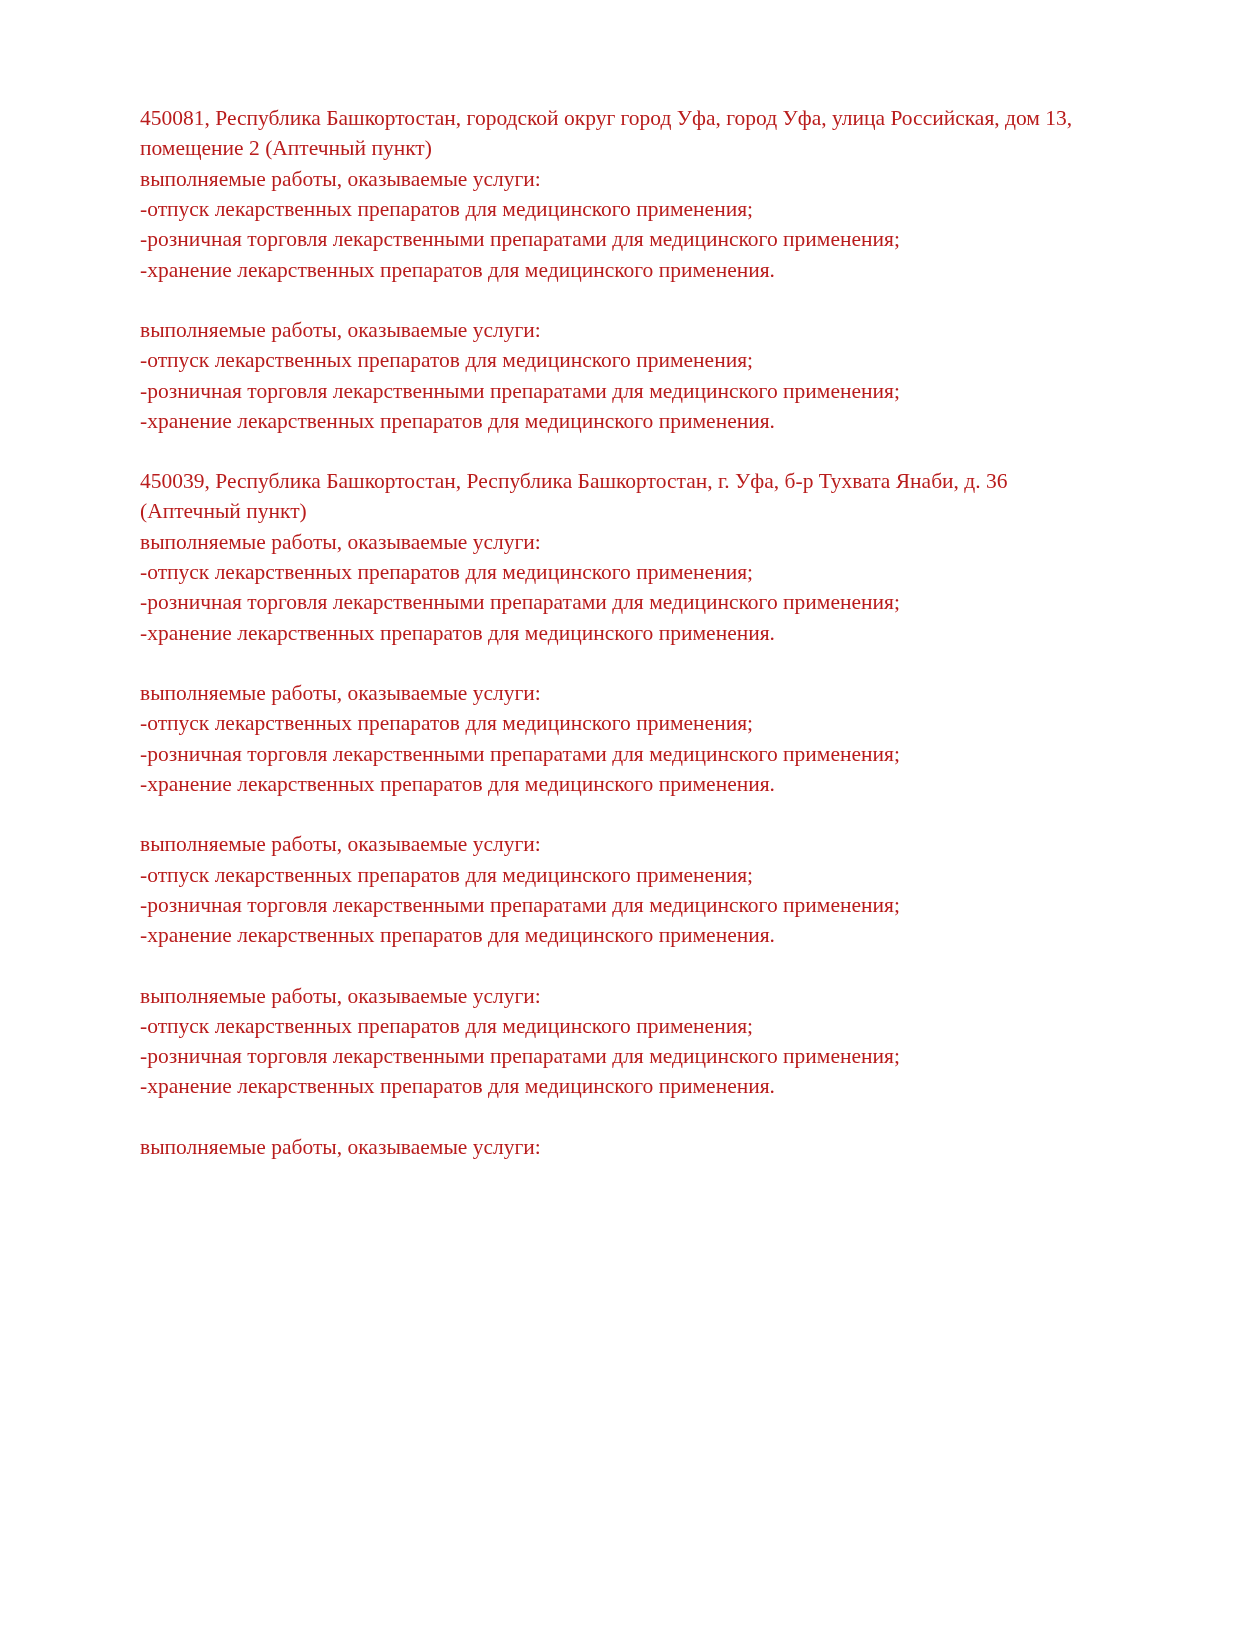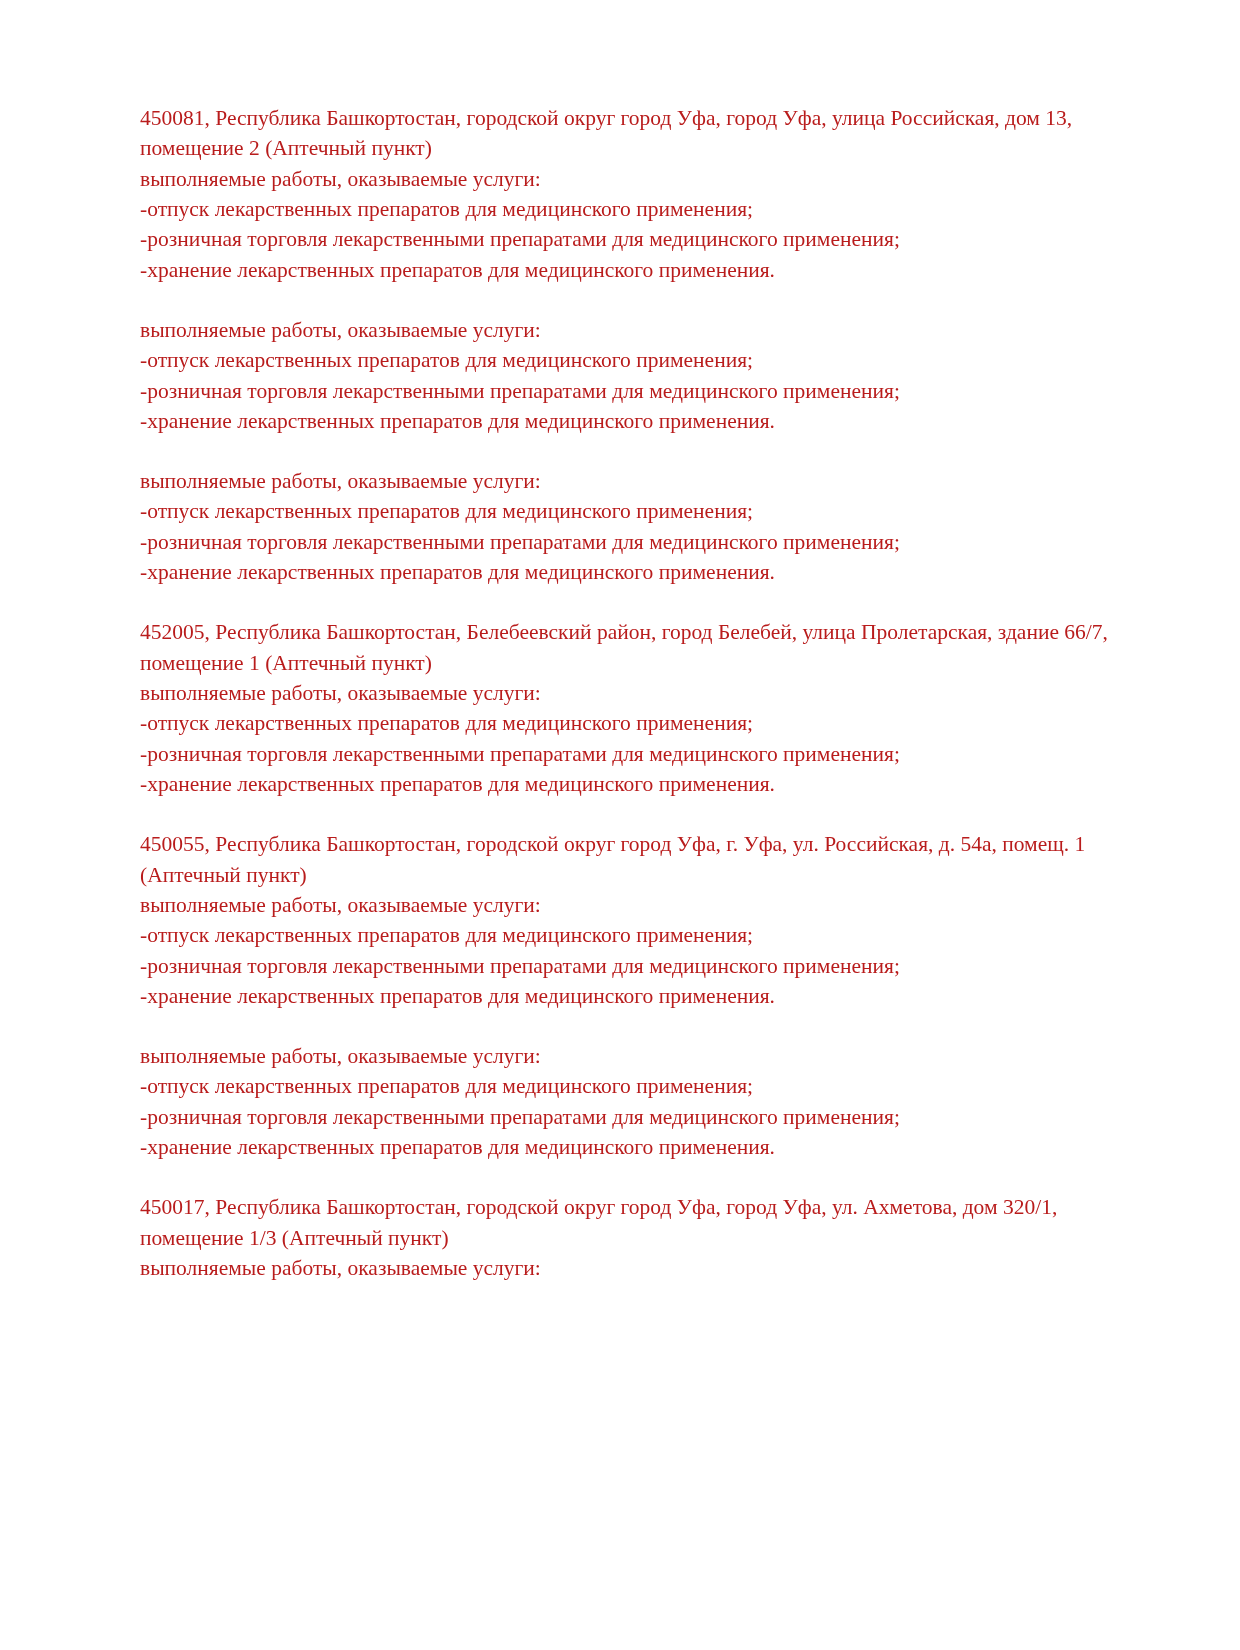--- a/index.html
+++ b/index.html
@@ -56,48 +56,46 @@
     </div>
 
     <div class="entry">
       <p class="svc-head">выполняемые работы, оказываемые услуги:</p>
       <p class="svc-item">-отпуск лекарственных препаратов для медицинского применения;</p>
       <p class="svc-item">-розничная торговля лекарственными препаратами для медицинского применения;</p>
       <p class="svc-item">-хранение лекарственных препаратов для медицинского применения.</p>
     </div>
 
     <div class="entry">
-      <p class="svc-head">выполняемые работы, оказываемые услуги:</p>
-      <p class="svc-item">-отпуск лекарственных препаратов для медицинского применения;</p>
-      <p class="svc-item">-розничная торговля лекарственными препаратами для медицинского применения;</p>
-      <p class="svc-item">-хранение лекарственных препаратов для медицинского применения.</p>
-    </div>
-
-    <div class="entry">
-      <p class="addr">452005, Республика Башкортостан, Белебеевский район, город Белебей, улица Пролетарская, здание 66/7, помещение 1 (Аптечный пункт)</p>
-      <p class="svc-head">выполняемые работы, оказываемые услуги:</p>
-      <p class="svc-item">-отпуск лекарственных препаратов для медицинского применения;</p>
-      <p class="svc-item">-розничная торговля лекарственными препаратами для медицинского применения;</p>
-      <p class="svc-item">-хранение лекарственных препаратов для медицинского применения.</p>
-    </div>
-
-    <div class="entry">
-      <p class="addr">450055, Республика Башкортостан, городской округ город Уфа, г. Уфа, ул. Российская, д. 54а, помещ. 1 (Аптечный пункт)</p>
+      <p class="addr">450039, Республика Башкортостан, Республика Башкортостан, г. Уфа, б-р Тухвата Янаби, д. 36 (Аптечный пункт)</p>
       <p class="svc-head">выполняемые работы, оказываемые услуги:</p>
       <p class="svc-item">-отпуск лекарственных препаратов для медицинского применения;</p>
       <p class="svc-item">-розничная торговля лекарственными препаратами для медицинского применения;</p>
       <p class="svc-item">-хранение лекарственных препаратов для медицинского применения.</p>
     </div>
 
     <div class="entry">
       <p class="svc-head">выполняемые работы, оказываемые услуги:</p>
       <p class="svc-item">-отпуск лекарственных препаратов для медицинского применения;</p>
       <p class="svc-item">-розничная торговля лекарственными препаратами для медицинского применения;</p>
       <p class="svc-item">-хранение лекарственных препаратов для медицинского применения.</p>
     </div>
 
     <div class="entry">
-      <p class="addr">450017, Республика Башкортостан, городской округ город Уфа, город Уфа, ул. Ахметова, дом 320/1, помещение 1/3 (Аптечный пункт)</p>
+      <p class="svc-head">выполняемые работы, оказываемые услуги:</p>
+      <p class="svc-item">-отпуск лекарственных препаратов для медицинского применения;</p>
+      <p class="svc-item">-розничная торговля лекарственными препаратами для медицинского применения;</p>
+      <p class="svc-item">-хранение лекарственных препаратов для медицинского применения.</p>
+    </div>
+
+    <div class="entry">
+      <p class="svc-head">выполняемые работы, оказываемые услуги:</p>
+      <p class="svc-item">-отпуск лекарственных препаратов для медицинского применения;</p>
+      <p class="svc-item">-розничная торговля лекарственными препаратами для медицинского применения;</p>
+      <p class="svc-item">-хранение лекарственных препаратов для медицинского применения.</p>
+    </div>
+
+    <div class="entry">
       <p class="svc-head">выполняемые работы, оказываемые услуги:</p>
     </div>
 
   </div>
 </div>
 
 </body></html>

